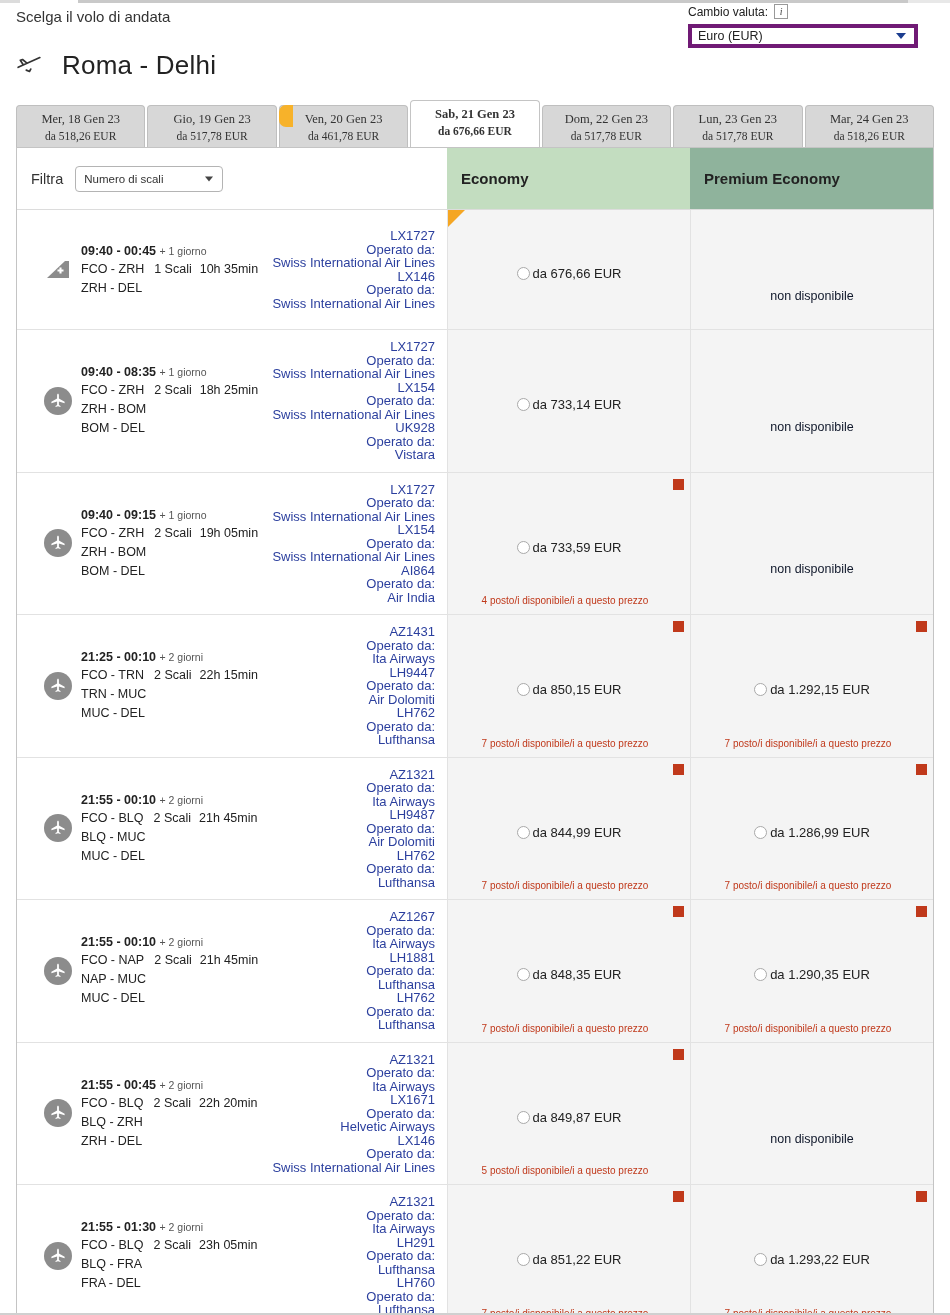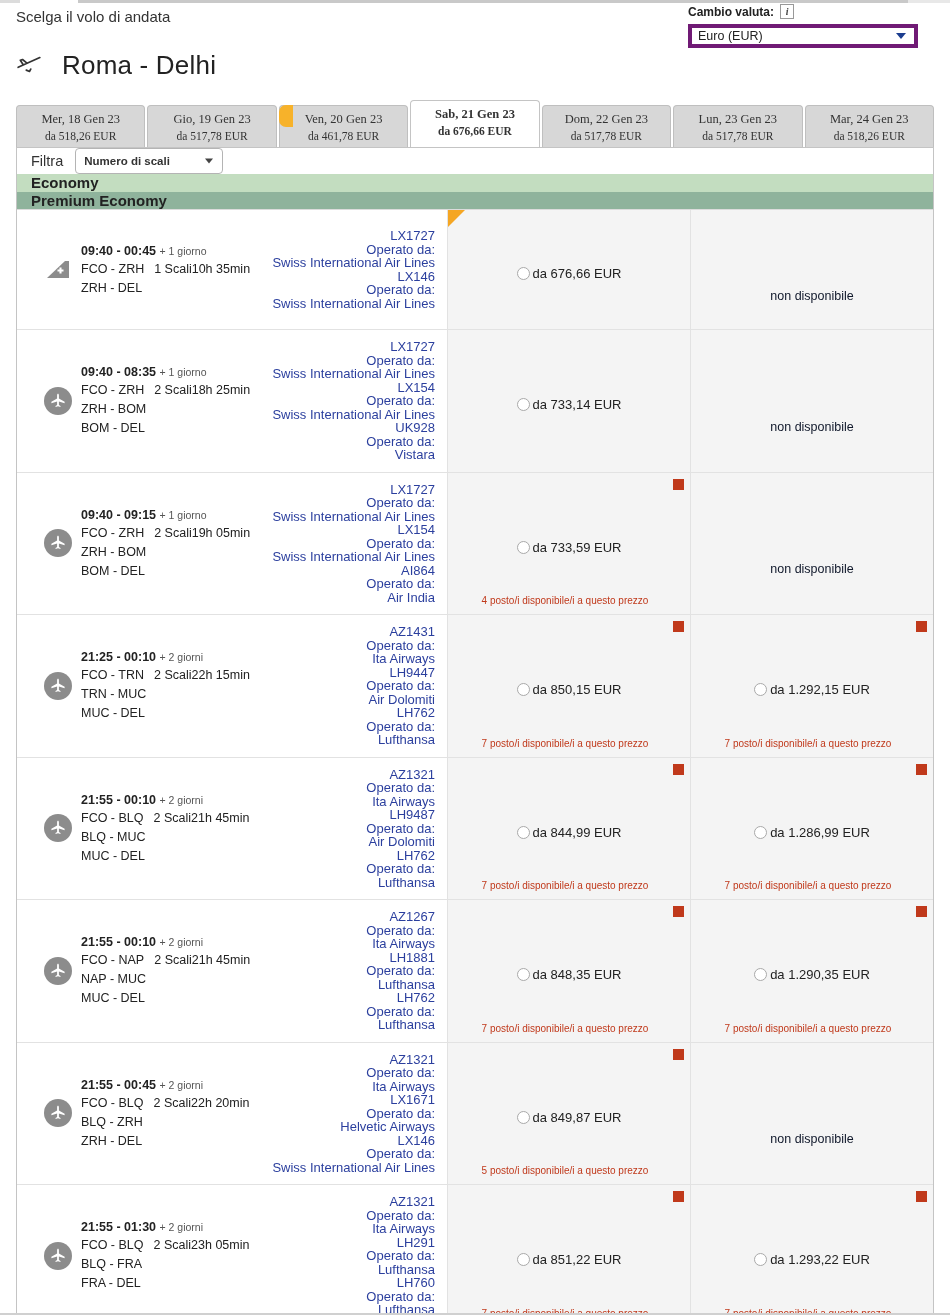--- a/index.html
+++ b/index.html
@@ -56,21 +56,21 @@
   }
 
   .currency-box {
     position: absolute;
     top: 4px; right: 22px;
     width: 240px;
     text-align: left;
   }
   .currency-label-row {
     display: flex; align-items: center; gap: 6px;
-    font-size: 12px; font-weight: bold; color: #222;
+    font-size: 12px; font-weight: normal; color: #222;
     margin-bottom: 5px;
     justify-content: flex-start;
   }
   .info-box {
     display: inline-flex; align-items: center; justify-content: center;
     width: 14px; height: 15px;
     border: 1px solid #999;
     background: #fff;
     font-size: 10px; font-style: italic; color: #444;
     font-family: "Liberation Serif", serif;
@@ -142,37 +142,36 @@
     margin: 0 16px;
     border: 1px solid #c4c4c4;
     background: #fff;
   }
 
   .filter-row {
     display: flex;
     align-items: stretch;
     height: 62px;
     border-bottom: 1px solid #dcdcdc;
-    flex-direction: column;
   }
   .filter-cell {
     width: 430px;
     display: flex; align-items: center;
     padding-left: 14px;
     gap: 12px;
   }
   .filter-label { font-size: 14.5px; color: #333; }
   .filter-select {
     width: 148px; height: 26px;
     border: 1px solid #b4b4b4;
     border-radius: 4px;
     background: #fff;
     display: flex; align-items: center;
     padding: 0 8px;
-    font-size: 11.5px; font-weight: bold; color: #333;
+    font-size: 11.5px; font-weight: normal; color: #333;
     position: relative;
   }
   .filter-select .caret2 {
     position: absolute; right: 9px; top: 50%;
     transform: translateY(-50%);
     width: 0; height: 0;
     border-left: 4px solid transparent;
     border-right: 4px solid transparent;
     border-top: 5px solid #444;
   }
@@ -226,21 +225,21 @@
     white-space: nowrap;
   }
   .sched .times b { font-weight: bold; }
   .sched .times .plusday { font-size: 10.5px; color: #555; font-weight: normal; }
   .sched .legs {
     font-size: 12.5px; color: #222; line-height: 19px;
     white-space: nowrap;
   }
   .sched .legs .seg1 { display: inline-block; }
   .sched .legs .stops { display: inline-block; margin-left: 10px; }
-  .sched .legs .dur { display: inline-block; margin-left: 0; }
+  .sched .legs .dur { display: inline-block; margin-left: 8px; }
 
   .flights-meta {
     flex: 1 1 auto;
     text-align: right;
     font-size: 13px;
     color: #2b3f9e;
     line-height: 13.5px;
     padding-right: 4px;
   }
   .flights-meta .fl-num { color: #2b3f9e; }

